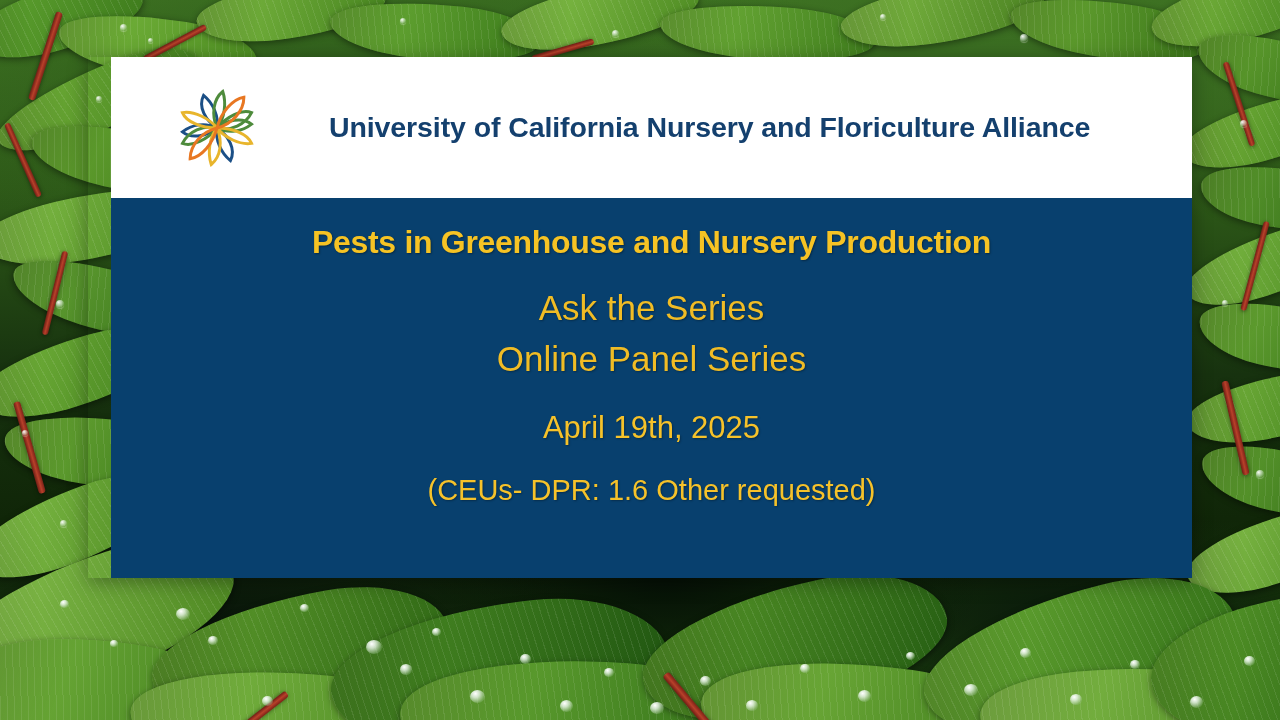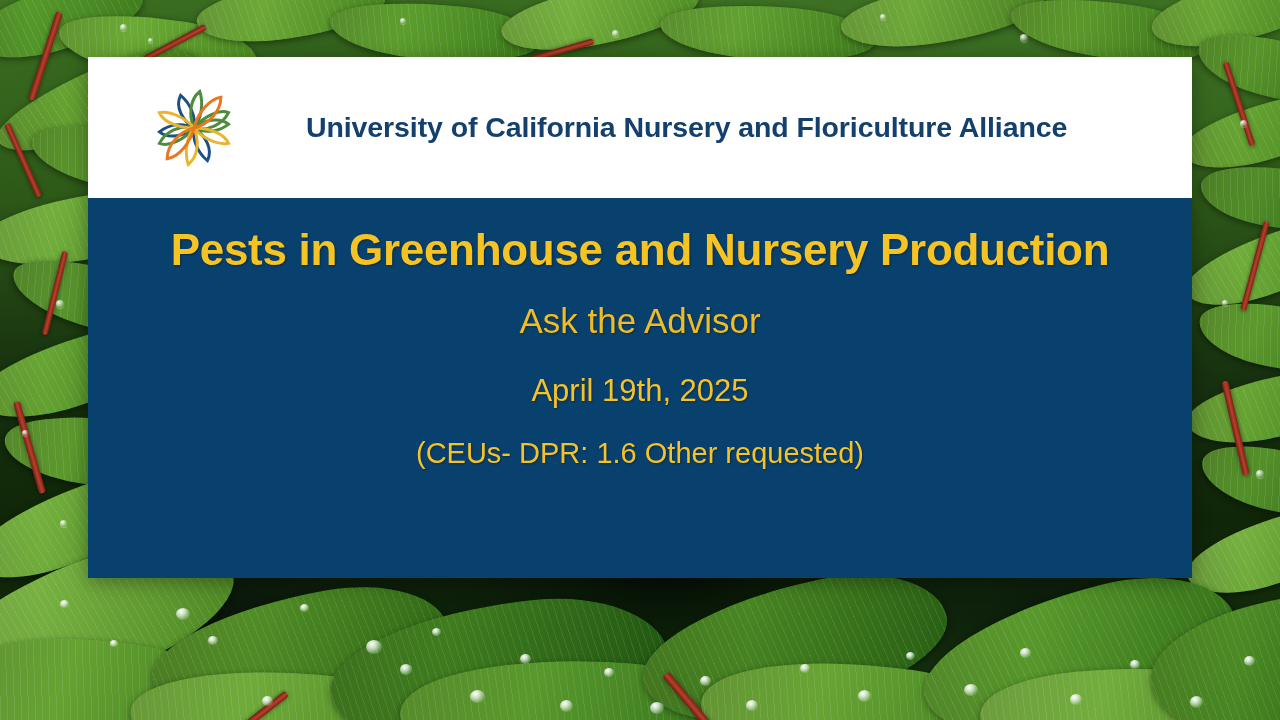--- a/index.html
+++ b/index.html
@@ -60,20 +60,21 @@
     background:radial-gradient(circle at 36% 28%, #ffffff 0%, rgba(236,247,236,.8) 30%, rgba(163,199,150,.35) 70%, rgba(120,160,110,0) 100%);
   }
 
   
   #content-card {
     position:absolute;
     left:88px; top:57px;
     width:1104px; height:521px;
     display:flex; flex-direction:column;
     box-shadow:0 4px 18px rgba(0,0,0,.35);
+    padding-left:23px;
   }
 
   
   #logo-header {
     height:141px;
     background:#ffffff;
     display:flex; align-items:center;
     padding-left:58px;
     flex:0 0 auto;
   }
@@ -91,21 +92,21 @@
   #title-body {
     flex:1 1 auto;
     background:#08406e;
     display:flex; flex-direction:column;
     align-items:center;
     padding-top:27px;
     text-align:center;
   }
   #main-title {
     color:#f6c324;
-    font-size:44px;
+    font-size:32px;
     font-weight:bold;
     letter-spacing:-0.3px;
     line-height:1.12;
     text-shadow:1px 1px 2px rgba(0,0,0,.35);
   }
   #series-name {
     color:#f0bc25;
     font-size:35px;
     font-weight:normal;
     line-height:1.45;
@@ -253,18 +254,19 @@
         <path d="M50 50 C 54 34, 66 20, 78 18 C 78 32, 66 46, 50 50 Z" stroke="#e87722" fill="none"></path>
         <path d="M50 50 C 46 66, 34 80, 22 82 C 22 68, 34 54, 50 50 Z" stroke="#e87722" fill="none"></path>
       </g>
     </svg>
     <div id="org-name">University of California Nursery and Floriculture Alliance</div>
   </div>
 
   <div id="title-body">
     <div id="main-title">Pests in Greenhouse and Nursery Production</div>
     <div id="series-name">
-      <span class="series-line">Ask the Advisor</span>
+      <span class="series-line">Ask the Series</span>
+      <span class="series-line">Online Panel Series</span>
     </div>
     <div id="event-date">April 19th, 2025</div>
     <div id="ceu-note">(CEUs- DPR: 1.6 Other requested)</div>
   </div>
 </div>
 
 </body></html>

